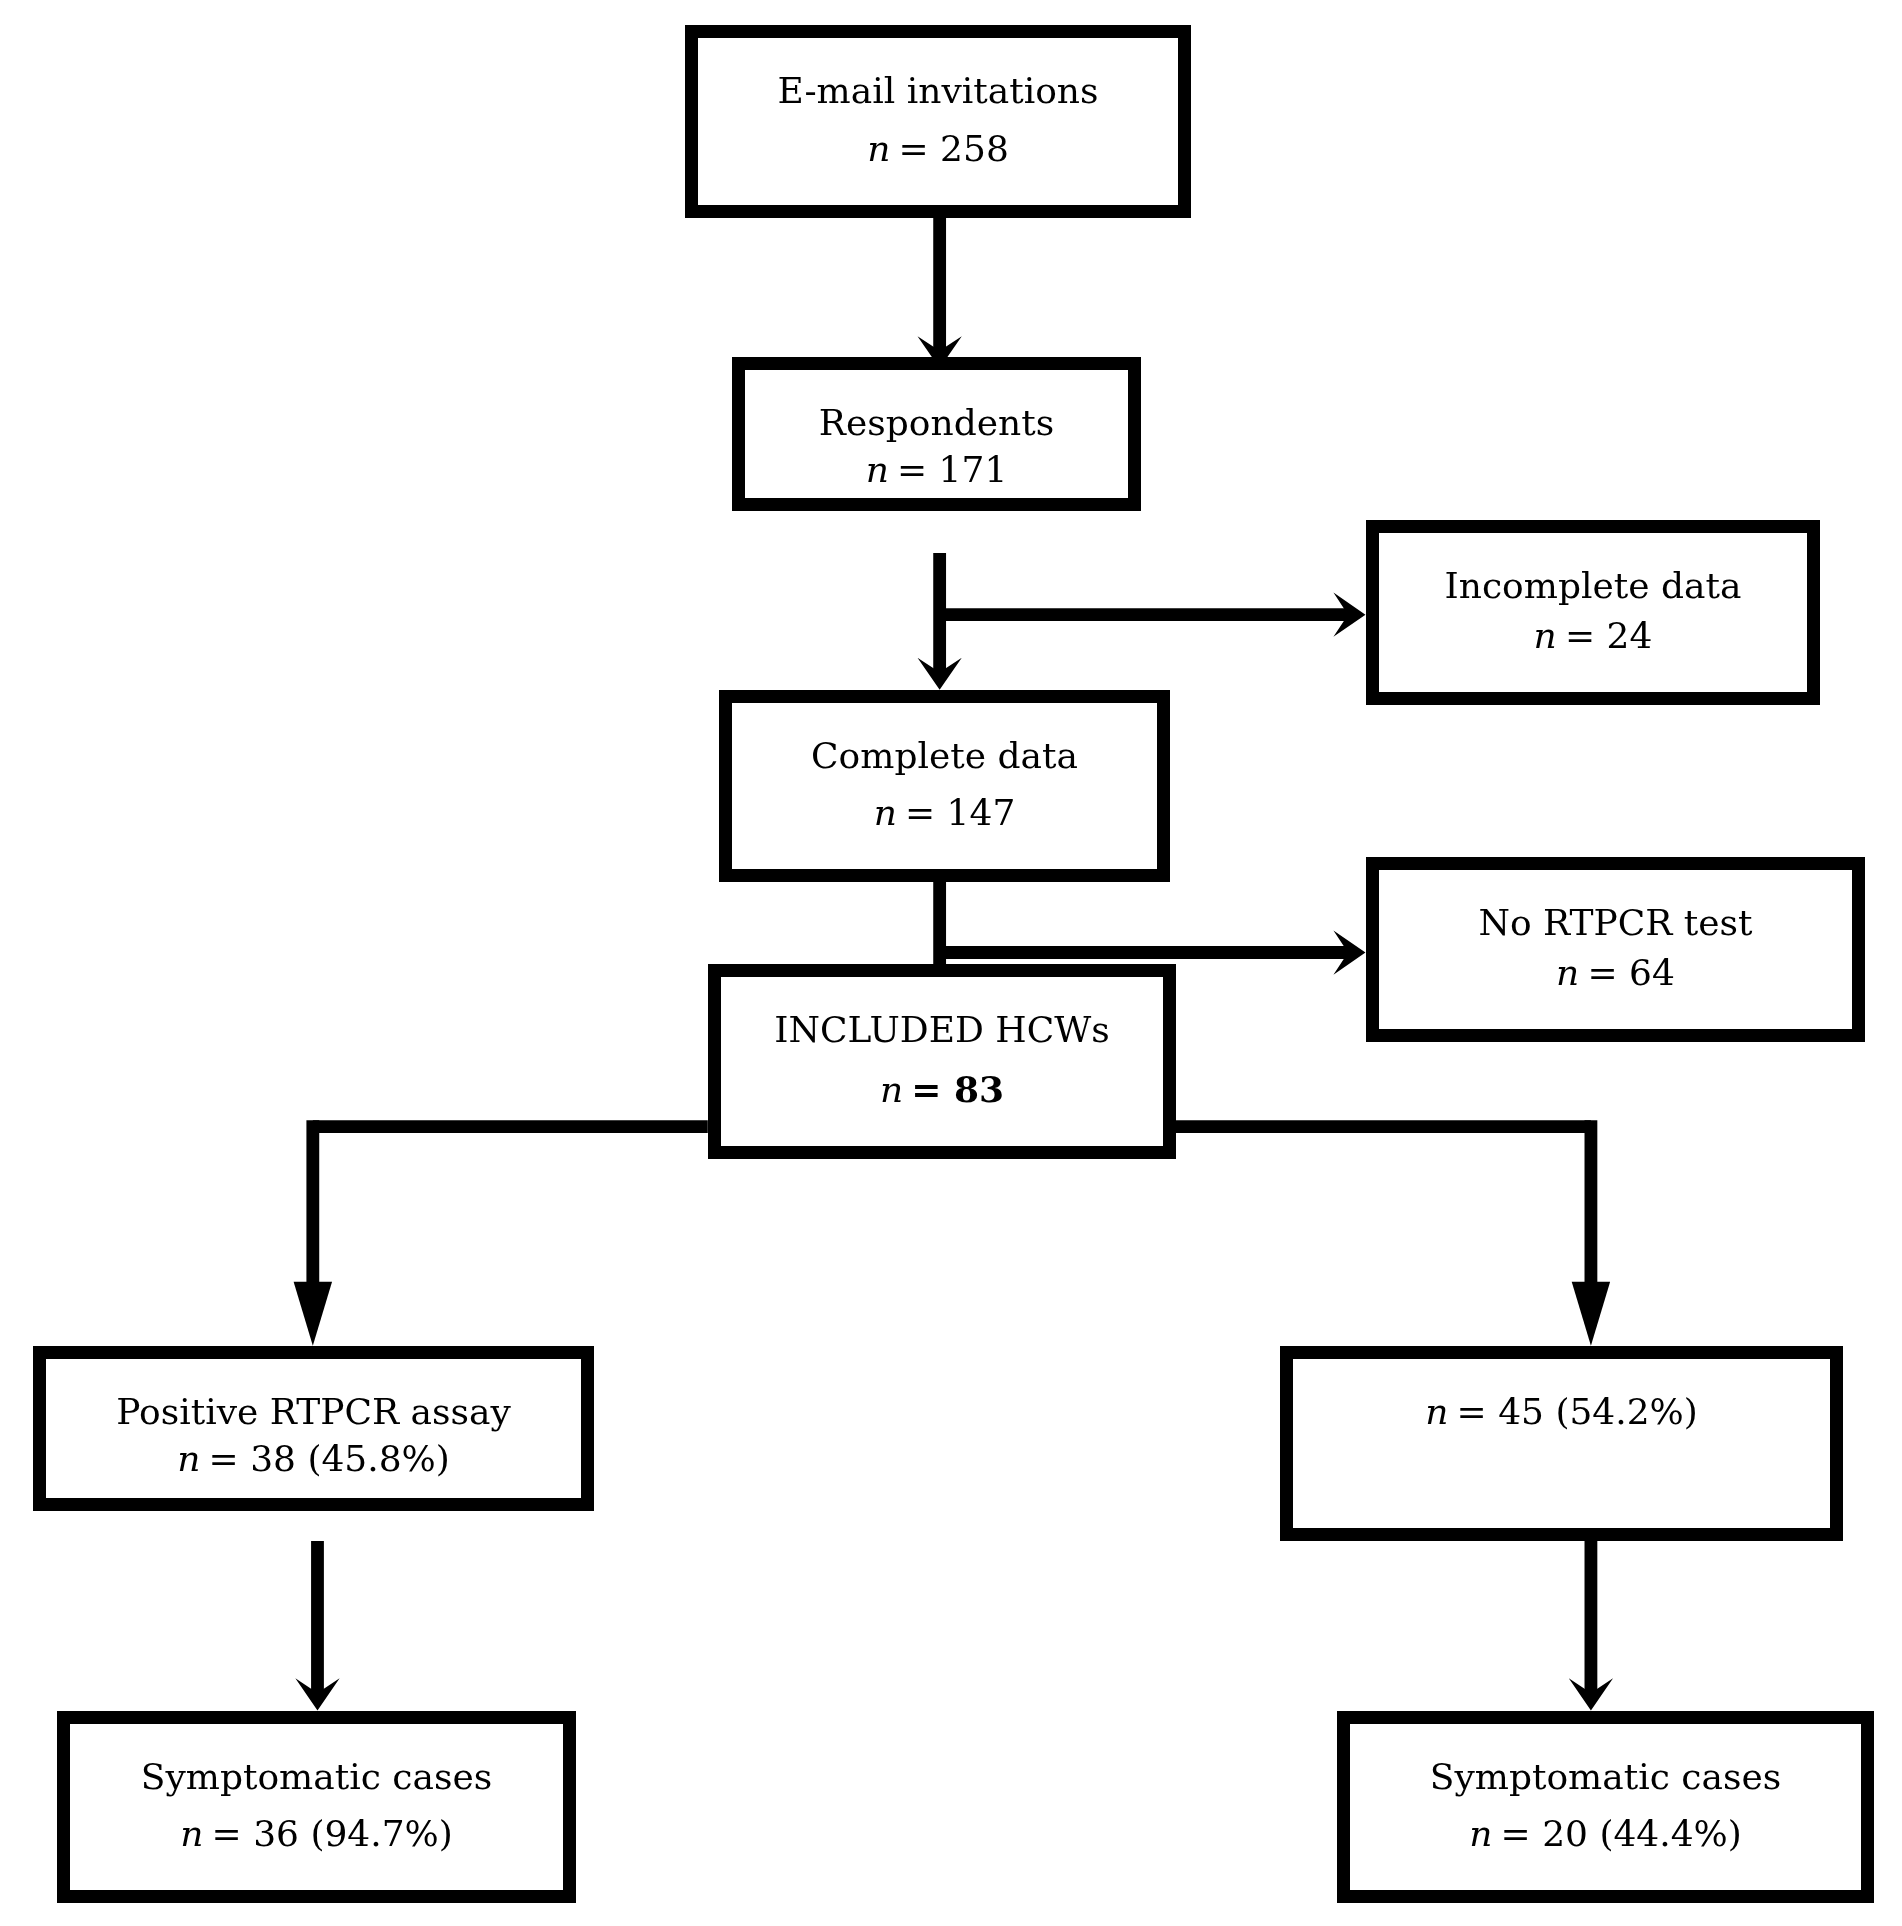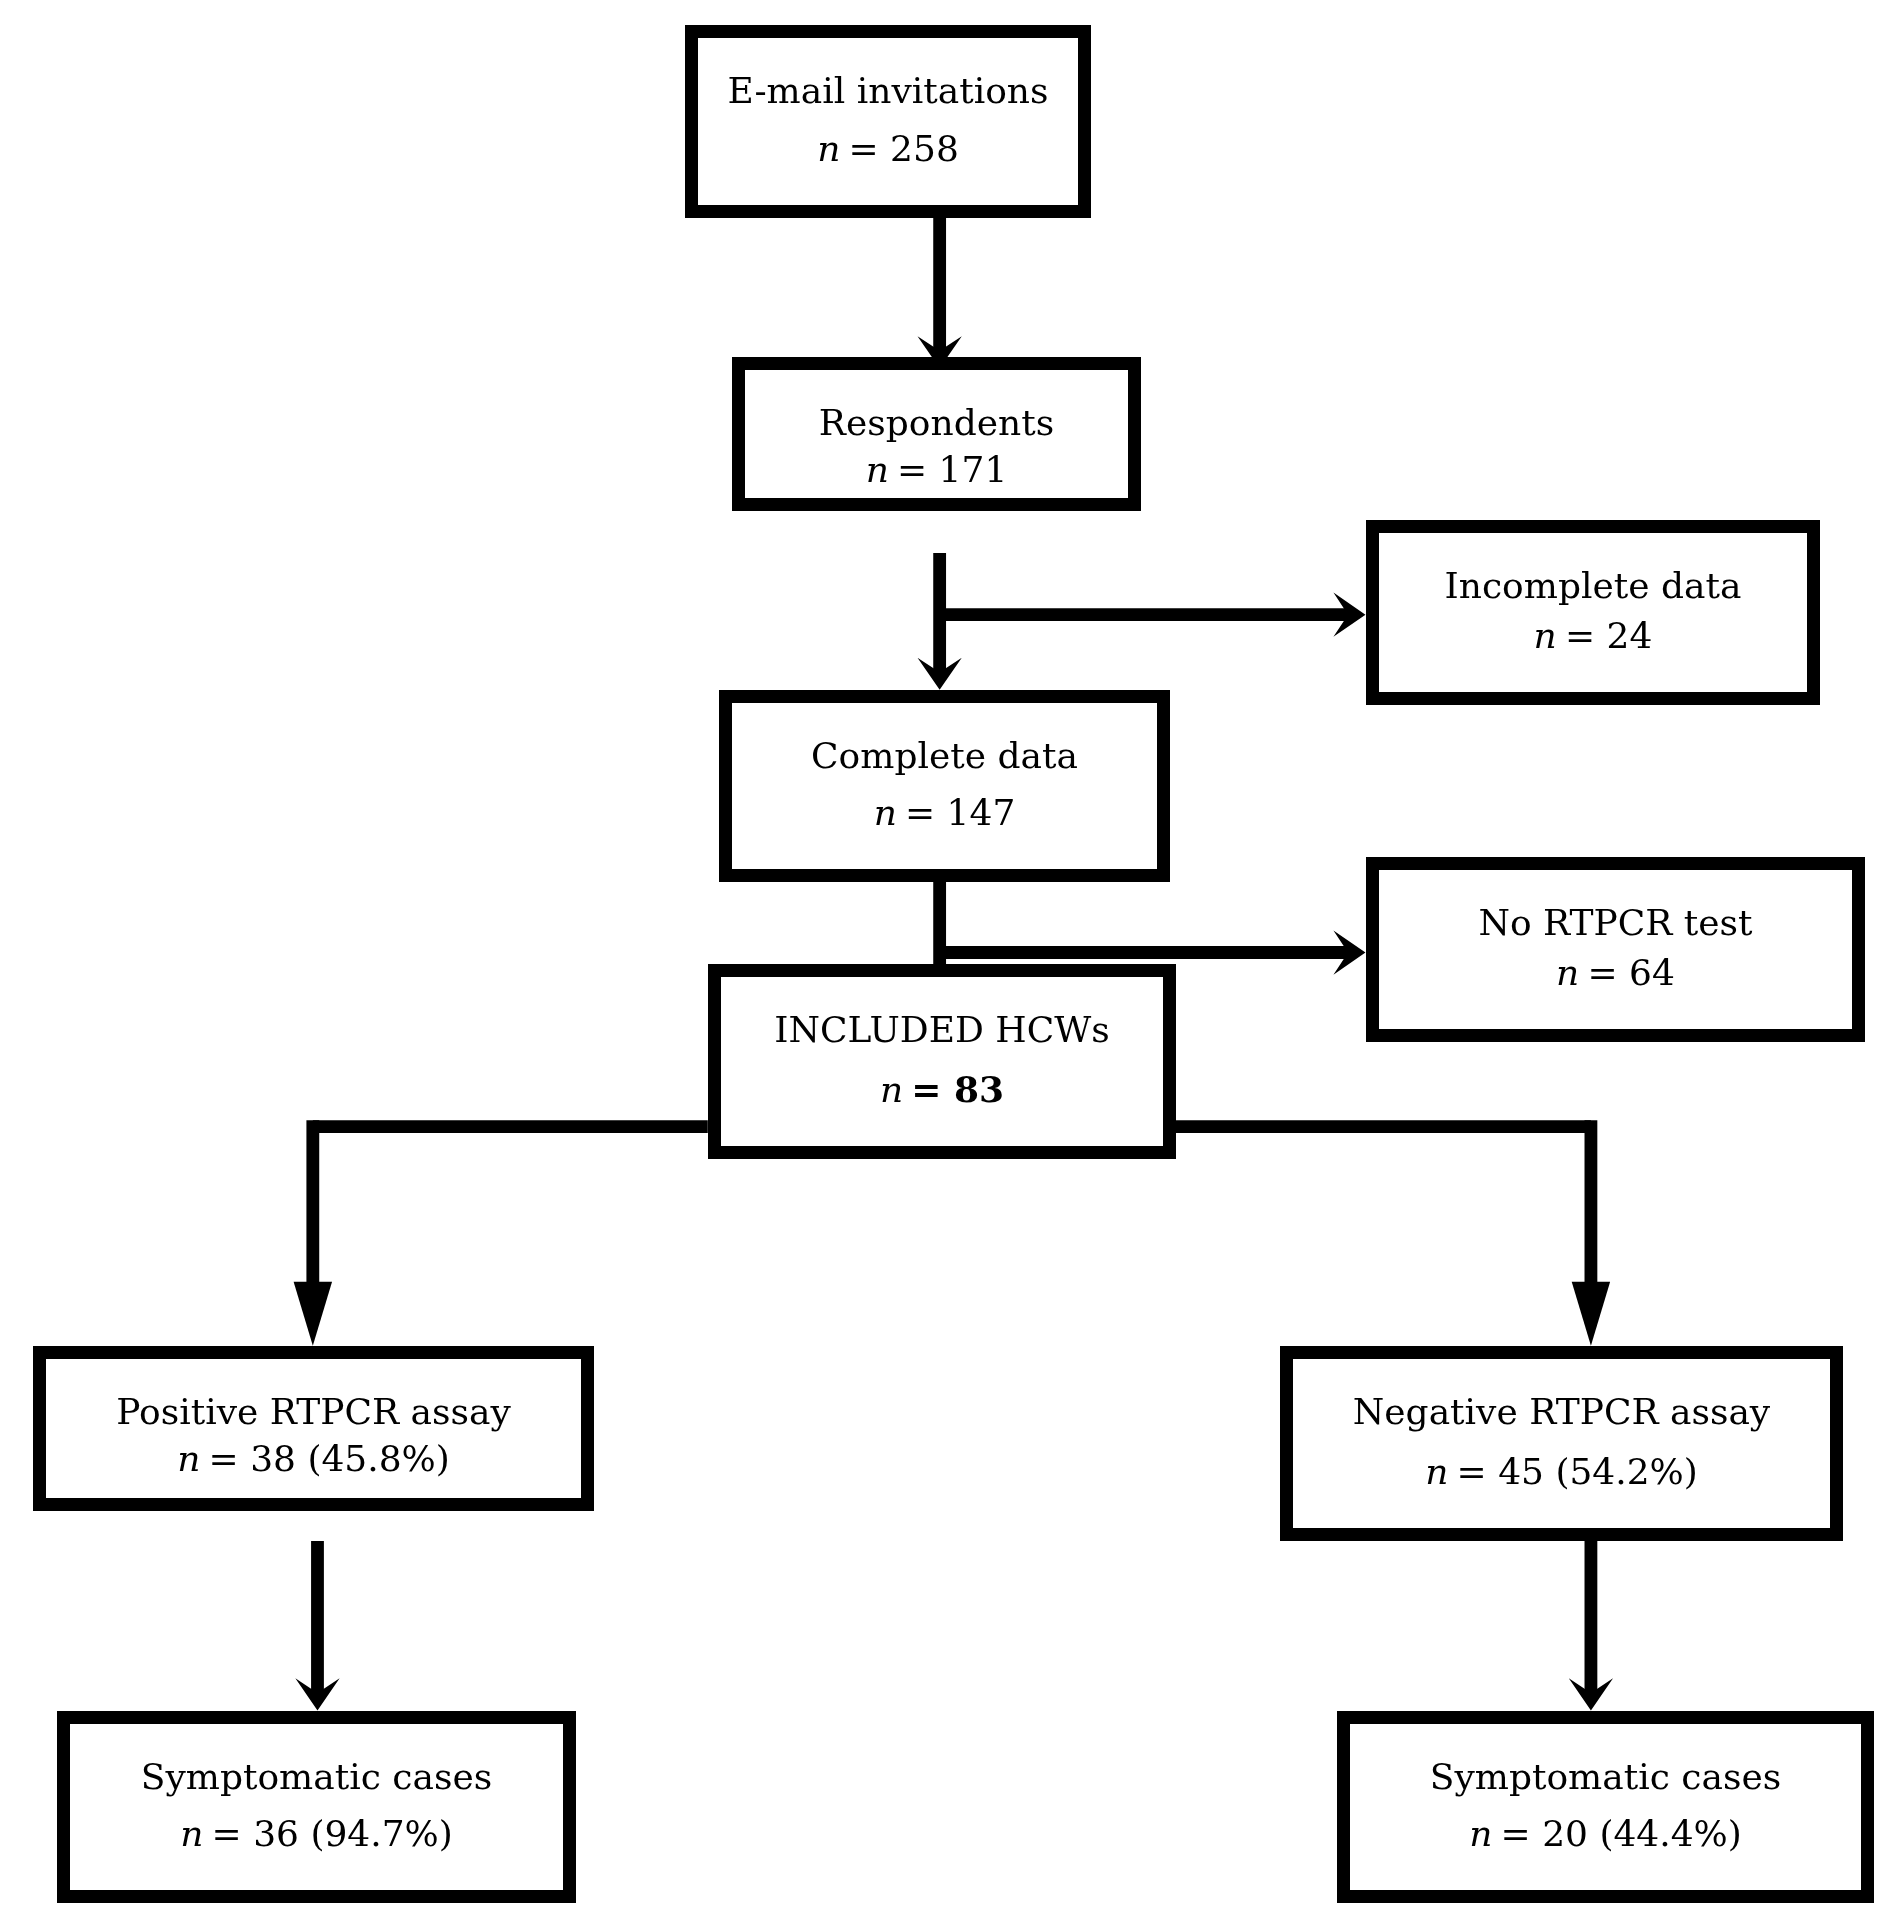--- a/index.html
+++ b/index.html
@@ -96,21 +96,21 @@
     <line class="shaft" x1="2731" y1="1923" x2="2731" y2="2215"></line>
     <polygon class="head" points="2731,2310 2698,2200 2764,2200"></polygon>
 
     <line class="shaft" x1="545" y1="2645" x2="545" y2="2908"></line>
     <polygon class="head" points="545,2936 507,2881 545,2906 583,2881"></polygon>
 
     <line class="shaft" x1="2731" y1="2645" x2="2731" y2="2908"></line>
     <polygon class="head" points="2731,2936 2693,2881 2731,2906 2769,2881"></polygon>
   </svg>
 
-  <div class="box" style="left:685px; top:24.5px; width:406px; height:193px;">
+  <div class="box" style="left:685px; top:24.5px; width:506px; height:193px;">
     <div class="box-label">E-mail invitations</div>
     <div class="box-n">
       <span class="nvar">n</span><span>= 258</span>
     </div>
   </div>
 
   <div class="box" style="left:732px; top:357px; width:409px; height:154px;">
     <div class="box-label">Respondents</div>
     <div class="box-n">
       <span class="nvar">n</span><span>= 171</span>
@@ -146,21 +146,20 @@
   </div>
 
   <div class="box" style="left:33px; top:1346px; width:561px; height:165px;">
     <div class="box-label">Positive RTPCR assay</div>
     <div class="box-n">
       <span class="nvar">n</span><span>= 38 (45.8%)</span>
     </div>
   </div>
 
   <div class="box" style="left:1280px; top:1346px; width:563px; height:195px;">
-    <div class="box-label">Negative RTPCR assay</div>
     <div class="box-n">
       <span class="nvar">n</span><span>= 45 (54.2%)</span>
     </div>
   </div>
 
   <div class="box" style="left:57px; top:1711px; width:519px; height:192px;">
     <div class="box-label">Symptomatic cases</div>
     <div class="box-n">
       <span class="nvar">n</span><span>= 36 (94.7%)</span>
     </div>

